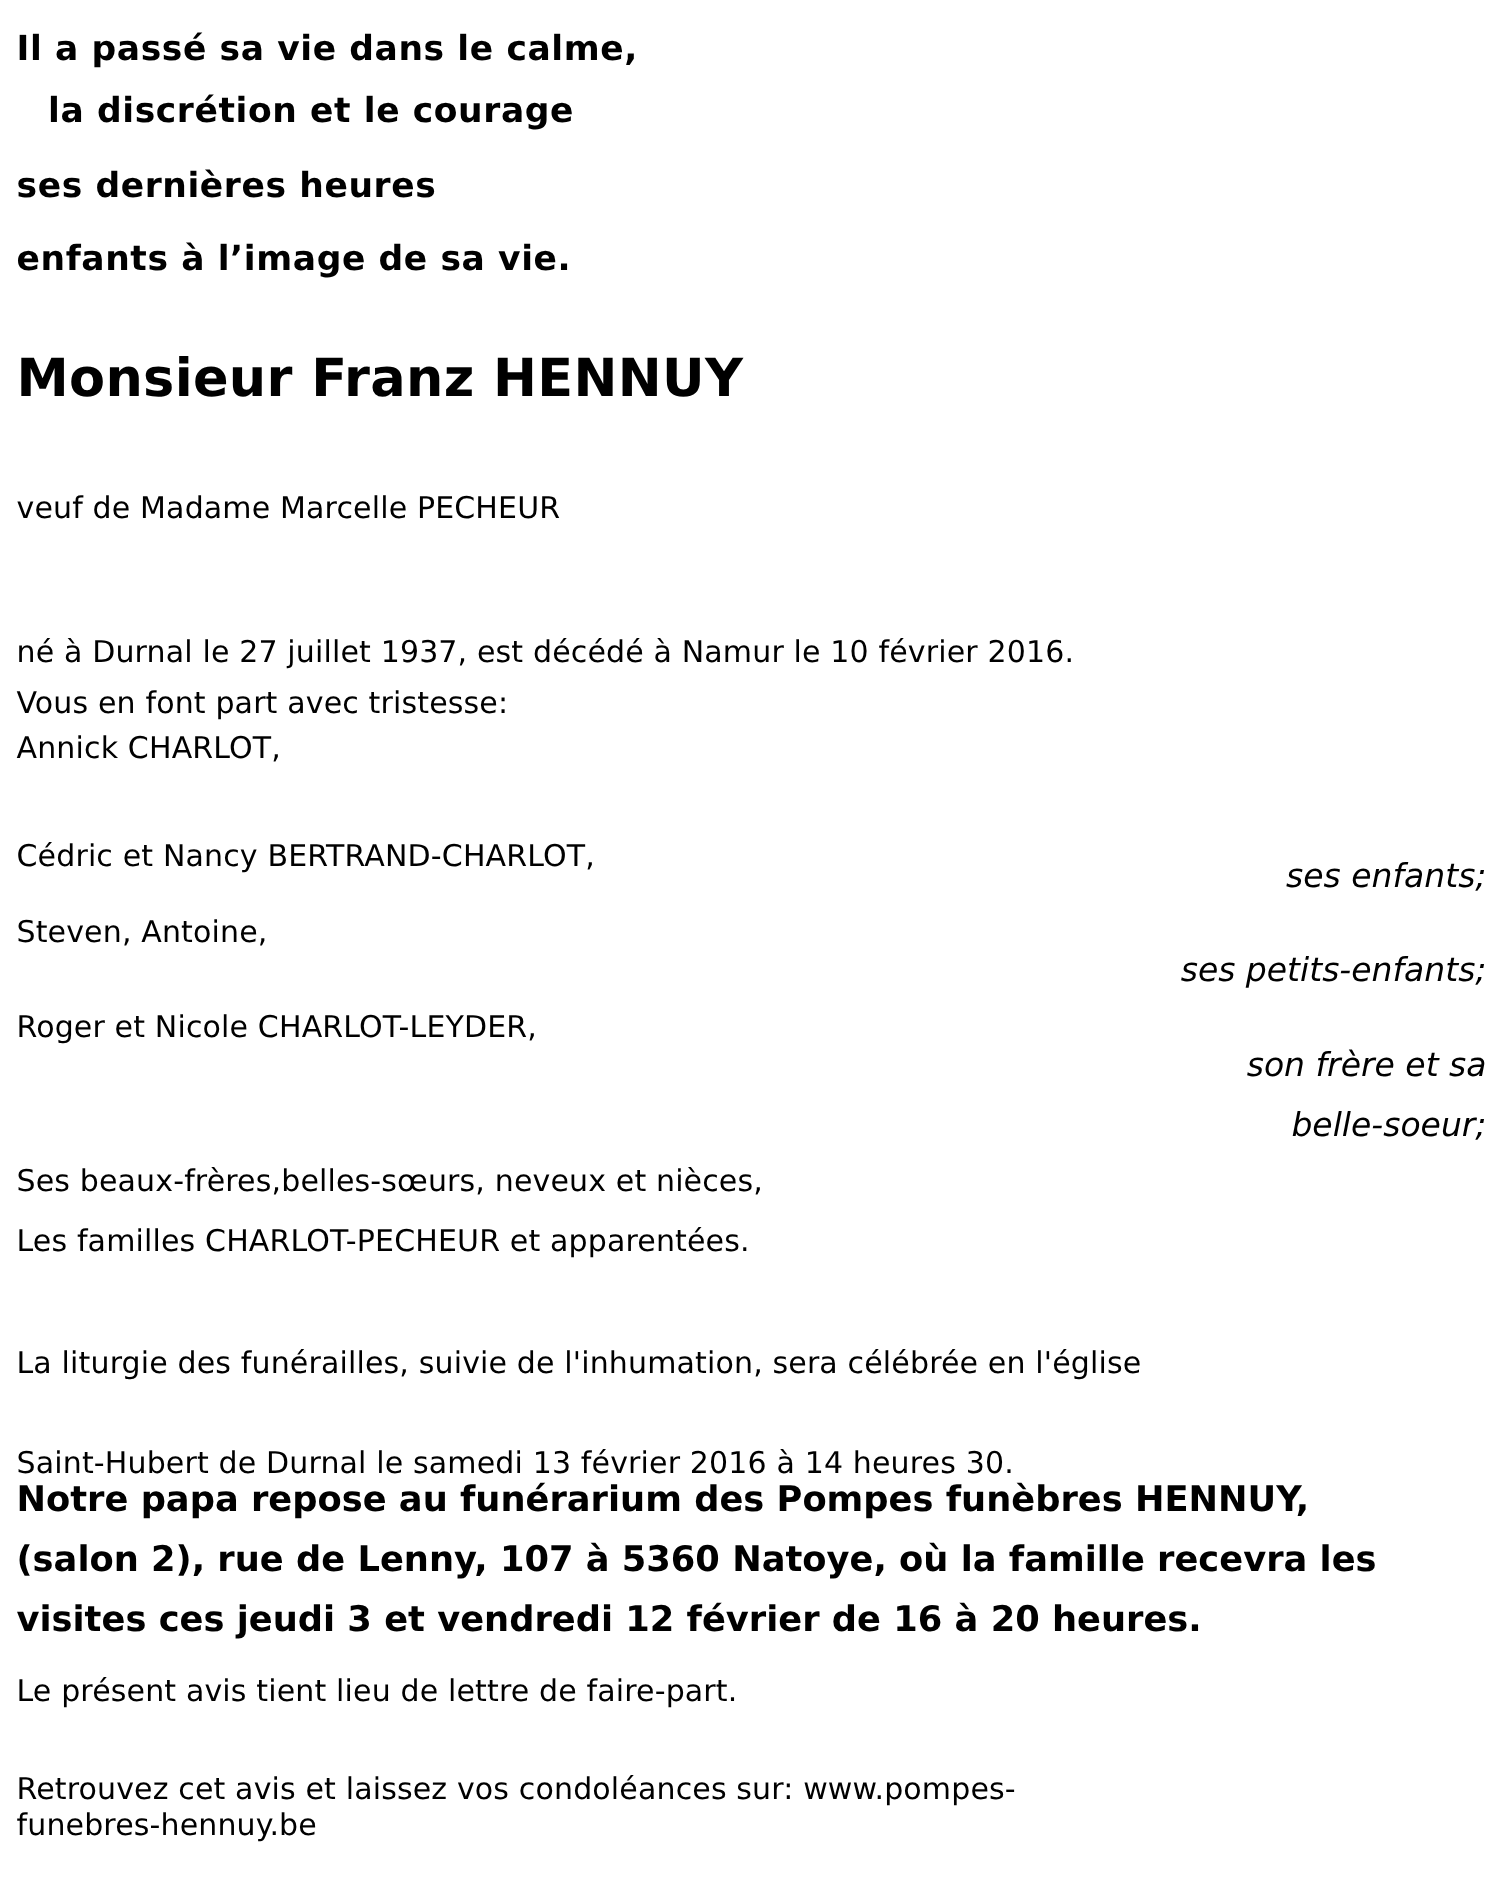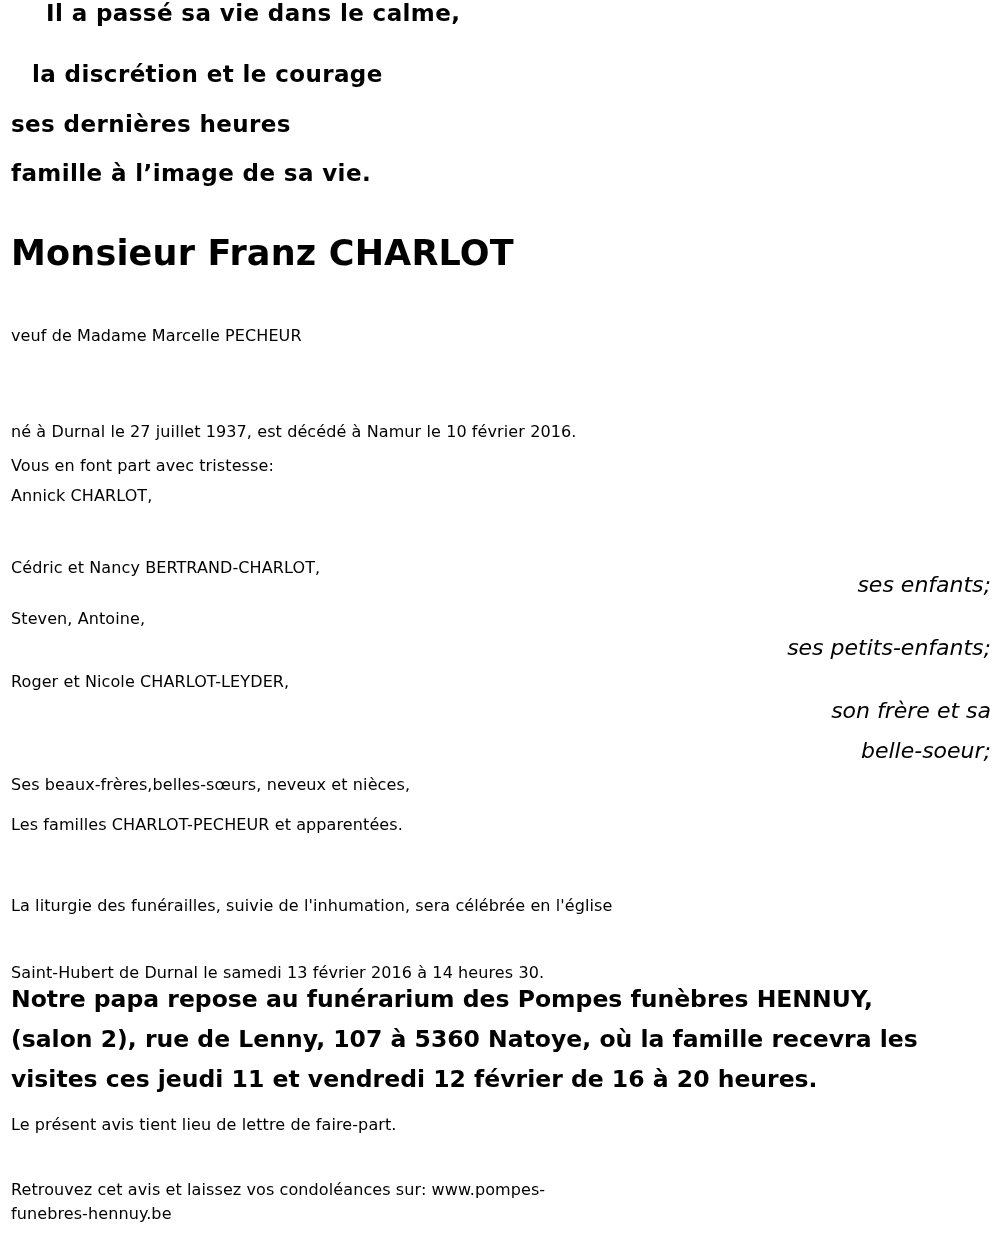--- a/index.html
+++ b/index.html
@@ -30,47 +30,47 @@
       font-weight: bold;
       font-size: 23px;
       letter-spacing: 0.4px;
     }
     .title {
       font-weight: bold;
       font-size: 35px;
       letter-spacing: 0.2px;
     }
     .body-line {
-      font-size: 16px;
+      font-size: 20px;
       letter-spacing: 0.1px;
     }
     .rel {
       position: absolute;
       right: 0;
       font-style: italic;
       font-size: 22px;
       white-space: nowrap;
       text-align: center;
     }
     .bold-line {
       font-weight: bold;
       font-size: 23.5px;
     }
   </style>
 </head>
 <body>
 
 <div class="page">
 
-  <div class="abs poem-line" style="top:0;margin-left:35px;">Il a passé sa vie dans le calme,</div>
+  <div class="abs poem-line" style="top:20px;">Il a passé sa vie dans le calme,</div>
   <div class="abs poem-line" style="top:61px;margin-left:21px;">la discrétion et le courage</div>
   <div class="abs poem-line" style="top:111px;">ses dernières heures</div>
-  <div class="abs poem-line" style="top:160px;">famille à l’image de sa vie.</div>
+  <div class="abs poem-line" style="top:160px;">enfants à l’image de sa vie.</div>
 
-  <div class="abs title" style="top:233px;">Monsieur Franz CHARLOT</div>
+  <div class="abs title" style="top:233px;">Monsieur Franz HENNUY</div>
 
   <div class="abs body-line" style="top:326px;">veuf de Madame Marcelle PECHEUR</div>
 
   <div class="abs body-line" style="top:422px;">né à Durnal le 27 juillet 1937, est décédé à Namur le 10 février 2016.</div>
 
   <div class="abs body-line" style="top:456px;">Vous en font part avec tristesse:</div>
 
   <div class="abs body-line" style="top:486px;">Annick CHARLOT,</div>
   <div class="abs body-line" style="top:558px;">Cédric et Nancy BERTRAND-CHARLOT,</div>
   <div class="rel" style="top:572px;">ses enfants;</div>
@@ -83,20 +83,20 @@
   <div class="rel" style="top:738px;">belle-soeur;</div>
 
   <div class="abs body-line" style="top:775px;">Ses beaux-frères,belles-sœurs, neveux et nièces,</div>
   <div class="abs body-line" style="top:815px;">Les familles CHARLOT-PECHEUR et apparentées.</div>
 
   <div class="abs body-line" style="top:896px;">La liturgie des funérailles, suivie de l'inhumation, sera célébrée en l'église</div>
   <div class="abs body-line" style="top:935px;margin-top:28px;">Saint-Hubert de Durnal le samedi 13 février 2016 à 14 heures 30.</div>
 
   <div class="abs bold-line" style="top:985px;">Notre papa repose au funérarium des Pompes funèbres HENNUY,</div>
   <div class="abs bold-line" style="top:1025px;">(salon 2), rue de Lenny, 107 à 5360 Natoye, où la famille recevra les</div>
-  <div class="abs bold-line" style="top:1065px;">visites ces jeudi 11 et vendredi 12 février de 16 à 20 heures.</div>
+  <div class="abs bold-line" style="top:1065px;">visites ces jeudi 3 et vendredi 12 février de 16 à 20 heures.</div>
 
   <div class="abs body-line" style="top:1115px;">Le présent avis tient lieu de lettre de faire-part.</div>
 
   <div class="abs body-line" style="top:1164px;margin-top:16px;">Retrouvez cet avis et laissez vos condoléances sur: www.pompes-</div>
   <div class="abs body-line" style="top:1204px;">funebres-hennuy.be</div>
 
 </div>
 
 </body></html>

